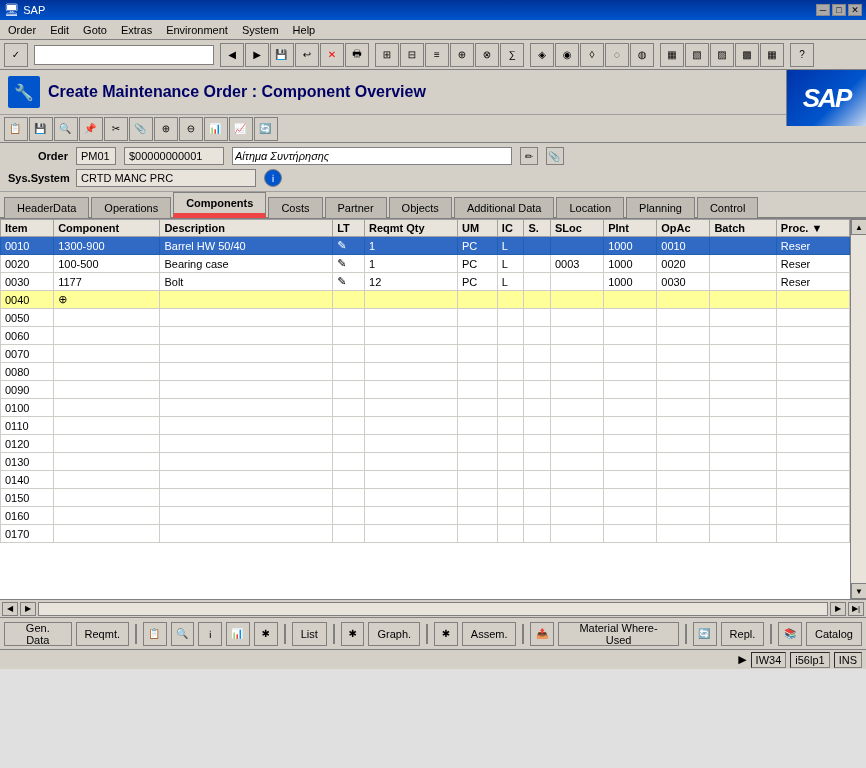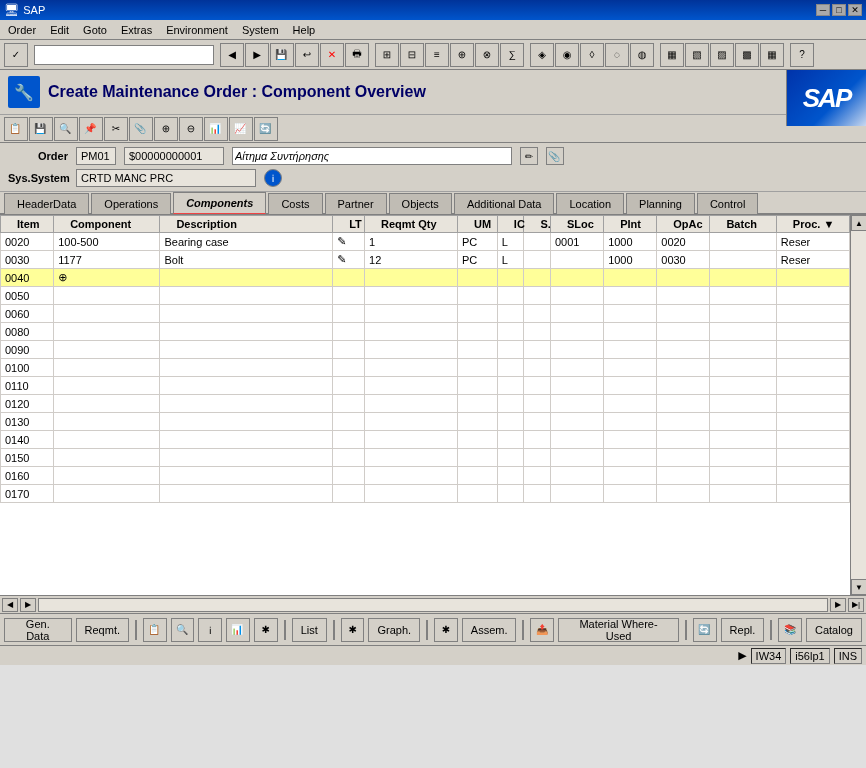--- a/index.html
+++ b/index.html
@@ -170,39 +170,38 @@
       cursor: pointer;
       border: 1px solid #808080;
       border-bottom: none;
       background: #c0bcb4;
       color: #000;
       margin-bottom: -1px;
     }
     .tab.active {
       background: #d4d0c8;
       font-weight: bold;
-      border-bottom: 1px solid #ef4444;
+      border-bottom: 5px solid #ef4444;
       z-index: 1;
-      font-style: italic;
     }
     .table-wrapper {
       overflow: hidden;
       height: 380px;
     }
     table {
       border-collapse: collapse;
       width: 100%;
       font-size: 11px;
     }
     thead tr {
       background: #e8e4dc;
     }
     th {
       border: 1px solid #a0a0a0;
-      padding: 2px 16px;
+      padding: 2px 4px;
       text-align: left;
       font-weight: bold;
       font-size: 11px;
       white-space: nowrap;
       color: #000;
     }
     td {
       border: 1px solid #d0ccc8;
       padding: 1px 4px;
       height: 18px;
@@ -452,30 +451,45 @@
           <th>IC</th>
           <th>S.</th>
           <th>SLoc</th>
           <th>PInt</th>
           <th>OpAc</th>
           <th>Batch</th>
           <th>Proc. ▼</th>
         </tr>
       </thead>
       <tbody id="table-body">
+      <tr style="background: rgb(49, 106, 197); color: white;">
+            <td style="color: white; border-color: rgb(32, 96, 176);">0010</td>
+            <td style="color: white; border-color: rgb(32, 96, 176);">1300-900</td>
+            <td style="color: white; border-color: rgb(32, 96, 176);">Barrel HW 50/40</td>
+            <td style="color: white; border-color: rgb(32, 96, 176);"><span style="cursor:pointer;">✎</span></td>
+            <td style="color: white; border-color: rgb(32, 96, 176);">1</td>
+            <td style="color: white; border-color: rgb(32, 96, 176);">PC</td>
+            <td style="color: white; border-color: rgb(32, 96, 176);">L</td>
+            <td style="color: white; border-color: rgb(32, 96, 176);"></td>
+            <td style="color: white; border-color: rgb(32, 96, 176);"></td>
+            <td style="color: white; border-color: rgb(32, 96, 176);">1000</td>
+            <td style="color: white; border-color: rgb(32, 96, 176);">0010</td>
+            <td style="color: white; border-color: rgb(32, 96, 176);"></td>
+            <td style="color: white; border-color: rgb(32, 96, 176);">Reser</td>
+          </tr>
           <tr>
             <td>0020</td>
             <td>100-500</td>
             <td>Bearing case</td>
             <td><span style="cursor:pointer;">✎</span></td>
             <td>1</td>
             <td>PC</td>
             <td>L</td>
             <td></td>
-            <td>0001</td>
+            <td>0003</td>
             <td>1000</td>
             <td>0020</td>
             <td></td>
             <td>Reser</td>
           </tr>
           <tr>
             <td>0030</td>
             <td>1177</td>
             <td>Bolt</td>
             <td><span style="cursor:pointer;">✎</span></td>
@@ -514,20 +528,35 @@
             <td></td>
             <td></td>
             <td></td>
             <td></td>
             <td></td>
             <td></td>
             <td></td>
           </tr>
           <tr>
             <td>0060</td>
+            <td></td>
+            <td></td>
+            <td></td>
+            <td></td>
+            <td></td>
+            <td></td>
+            <td></td>
+            <td></td>
+            <td></td>
+            <td></td>
+            <td></td>
+            <td></td>
+          </tr>
+          <tr>
+            <td>0070</td>
             <td></td>
             <td></td>
             <td></td>
             <td></td>
             <td></td>
             <td></td>
             <td></td>
             <td></td>
             <td></td>
             <td></td>

